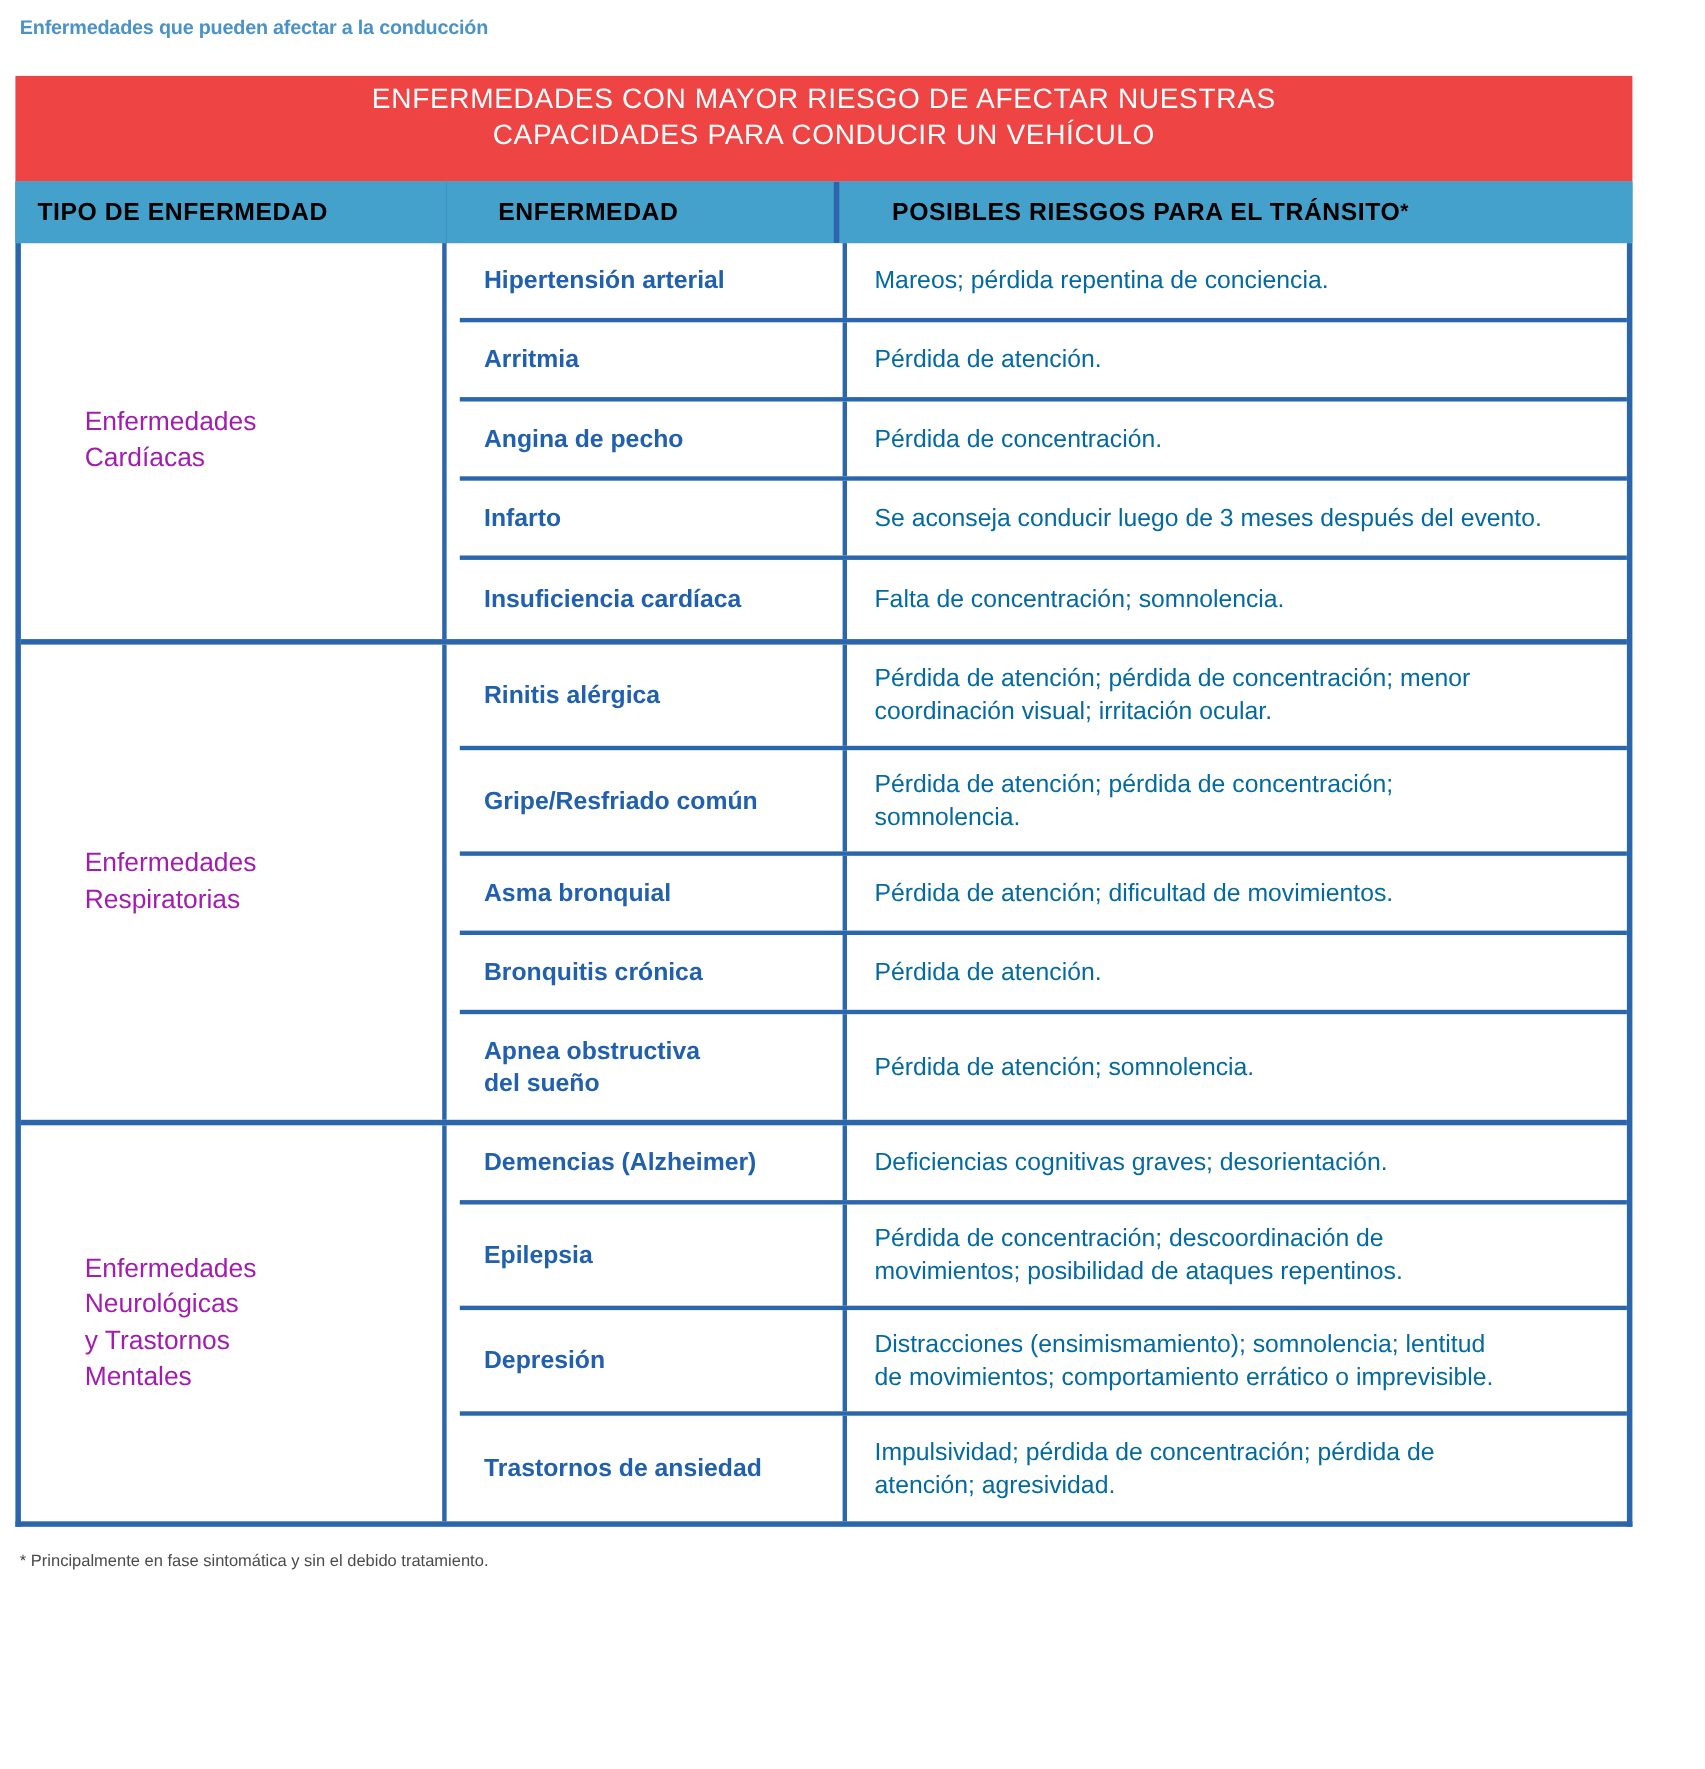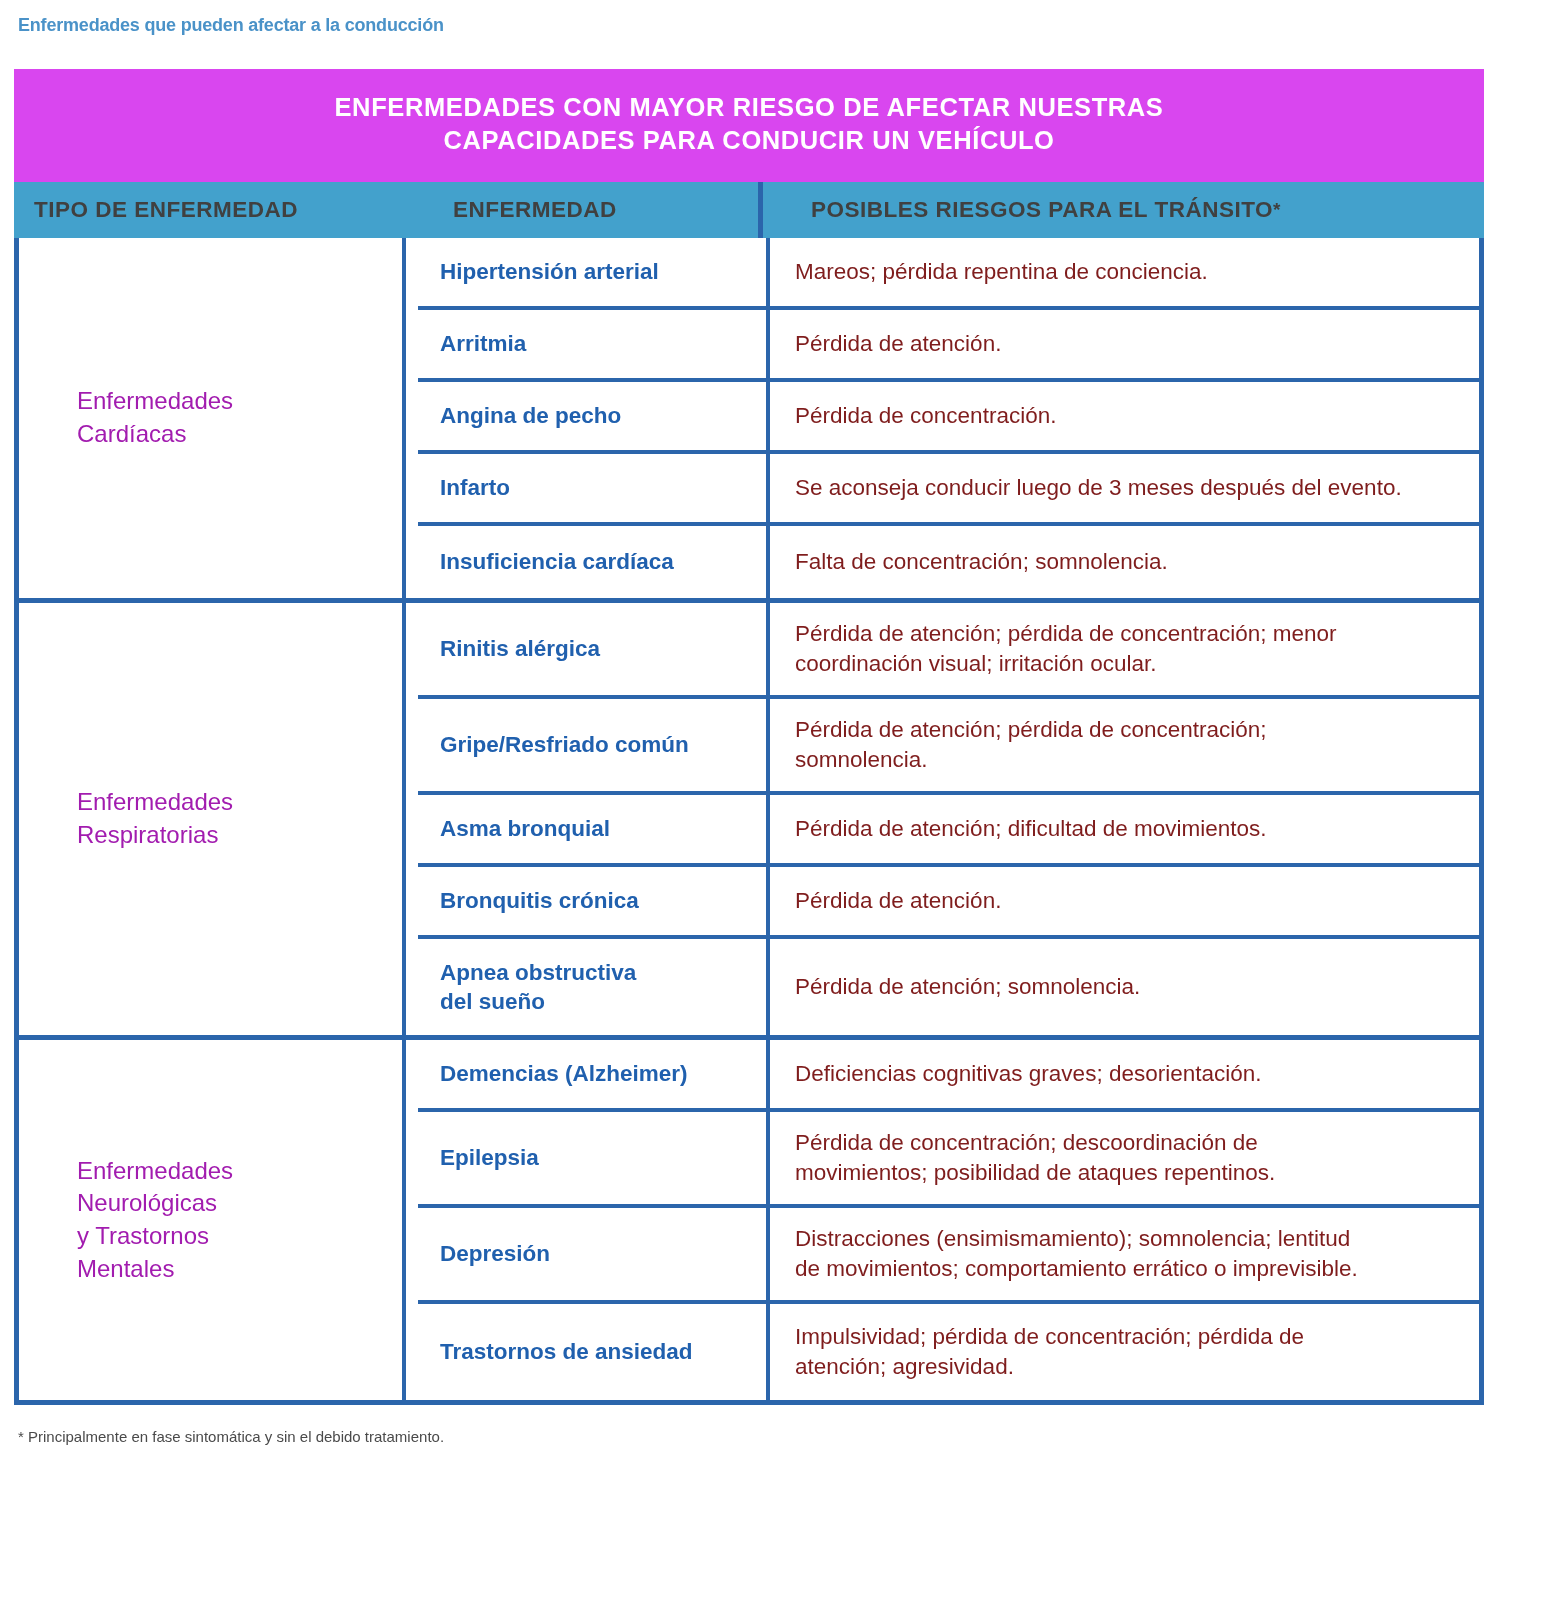--- a/index.html
+++ b/index.html
@@ -36,41 +36,41 @@
   
   .table-wrap {
     margin-top: 33px;
     width: 1470px;
     border: 0;
     box-sizing: border-box;
   }
 
   
   .banner {
-    background: #d946ef;
+    background: #ef4444;
     color: #ffffff;
     text-align: center;
-    font-weight: bold;
+    font-weight: normal;
     font-size: 25.5px;
     letter-spacing: 0.6px;
     line-height: 1.32;
-    padding: 22px 40px 24px 40px;
+    padding: 5px 40px 24px 40px;
     box-sizing: border-box;
   }
   .banner .ln { display: block; white-space: nowrap; }
 
   
   .colhead {
     display: flex;
     background: #2b65ab; 
     height: 56px;
   }
   .colhead .ch {
     background: #43a1cc;
-    color: #404040;
+    color: #000000;
     font-weight: bold;
     font-size: 22.5px;
     letter-spacing: 0.5px;
     display: flex;
     align-items: center;
     box-sizing: border-box;
     height: 56px;
   }
   .ch-type      { width: 392px; padding-left: 20px; }
   .ch-disease   { width: 352px; padding-left: 47px; }
@@ -132,21 +132,21 @@
     border-right: 4px solid #2b65ab;
     display: flex;
     align-items: center;
   }
   .cell-disease .ln { display: block; }
 
   .cell-risk {
     flex: 1 1 auto;
     box-sizing: border-box;
     padding: 16px 18px 16px 25px;
-    color: #7f1d1d;
+    color: #0369a1;
     font-size: 22.5px;
     line-height: 1.33;
     display: flex;
     align-items: center;
   }
   .cell-risk .ln { display: block; }
 
   
   .h72  { min-height: 72px; }
   .h96  { min-height: 96px; }

